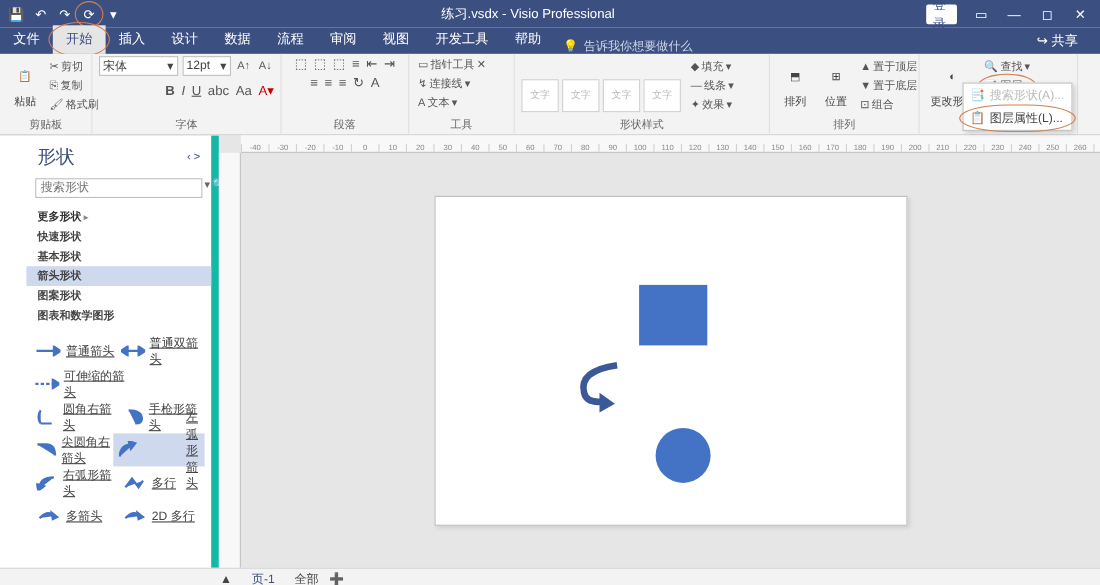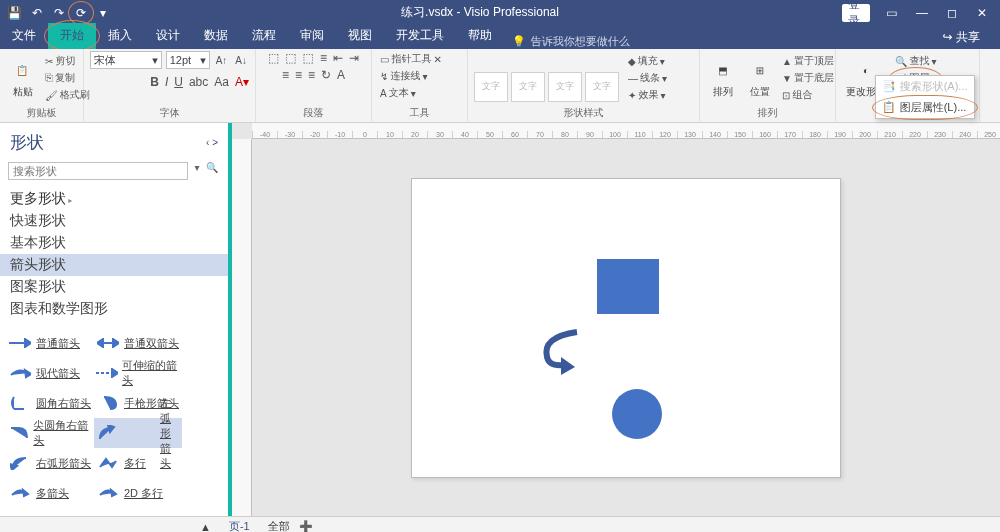--- a/index.html
+++ b/index.html
@@ -6,21 +6,21 @@
     body { width:1000px; height:532px; background:#e6e6e6; overflow:hidden; font-size:11px; color:#444; }
     .titlebar { height:25px; background:#3b4f81; display:flex; align-items:center; color:#fff; }
     .qat { display:flex; align-items:center; gap:4px; padding:0 6px; }
     .qat span { width:18px; height:18px; display:flex; align-items:center; justify-content:center; font-size:12px; }
     .titlebar .title { flex:1; text-align:center; font-size:12px; }
     .winbtns { display:flex; gap:2px; padding-right:4px; align-items:center; }
     .winbtns span { width:28px; height:18px; display:flex; align-items:center; justify-content:center; font-size:12px; }
     .login-btn { background:#fff; color:#3b4f81; padding:1px 6px; font-size:11px; border-radius:2px; margin-right:6px; }
     .ribbon-tabs { height:24px; background:#3b4f81; display:flex; align-items:flex-end; color:#fff; font-size:12px; position:relative; }
     .ribbon-tabs .tab { padding:4px 12px 5px; cursor:pointer; }
-    .ribbon-tabs .tab.active { background:#14b8a6; color:#3b4f81; }
+    .ribbon-tabs .tab.active { background:#e5e5e5; color:#3b4f81; }
     .tellme { display:flex; align-items:center; gap:5px; color:#cfd6e6; margin-left:8px; font-size:11px; }
     .share { position:absolute; right:20px; color:#fff; font-size:12px; top:4px; }
     .circled { position:relative; }
     .circled::after { content:""; position:absolute; border:1px solid #d08050; border-radius:50%; left:-4px; right:-4px; top:-3px; bottom:-3px; pointer-events:none; }
     .ribbon { height:74px; background:#f3f3f3; border-bottom:1px solid #d0d0d0; display:flex; position:relative; }
     .group { border-right:1px solid #e0e0e0; display:flex; flex-direction:column; padding:2px 6px 0; }
     .group-body { flex:1; display:flex; align-items:center; gap:3px; }
     .group-label { text-align:center; font-size:10px; color:#666; padding:1px 0 2px; }
     .btn-lg { display:flex; flex-direction:column; align-items:center; gap:2px; padding:2px 4px; font-size:10px; }
     .btn-lg .ico { width:26px; height:26px; display:flex; align-items:center; justify-content:center; }
@@ -30,27 +30,27 @@
     .fontrow { display:flex; gap:4px; align-items:center; }
     .icorow { display:flex; gap:6px; align-items:center; font-size:12px; color:#555; margin-top:4px; }
     .style-gal { display:flex; gap:3px;margin-top:17px; }
     .style-item { width:34px; height:30px; border:1px solid #d0d0d0; background:#fff; display:flex; align-items:center; justify-content:center; font-size:9px; color:#bbb; }
     .dropdown-pop { position:absolute; right:4px; top:26px; background:#fff; border:1px solid #c0c0c0; box-shadow:2px 2px 5px rgba(0,0,0,0.2); width:100px; z-index:10; }
     .dropdown-pop div { padding:3px 6px; font-size:11px; display:flex; align-items:center; gap:4px; }
     .dropdown-pop .dis { color:#bbb; }
     .dropdown-pop .circled-row { position:relative; }
     .dropdown-pop .circled-row::after { content:""; position:absolute; border:1px solid #d08050; border-radius:50%/60%; left:-4px; right:-4px; top:-2px; bottom:-2px; }
     .workspace { display:flex; height:393px; }
-    .shapes-pane { width:232px; background:#fff; border-right:4px solid #14b8a6; display:flex; flex-direction:column; }
+    .shapes-pane { width:199px; background:#fff; border-right:7px solid #14b8a6; display:flex; flex-direction:column;padding-left:24px; }
     .shapes-title { font-size:17px; color:#3b4f81; padding:8px 10px 4px; display:flex; align-items:center; justify-content:space-between; }
     .search-row { padding:4px 8px; display:flex; gap:2px; }
     .search-row input { flex:1; border:1px solid #c0c0c0; height:18px; font-size:11px; padding:0 4px; }
     .search-row span { width:14px; text-align:center; color:#666; font-size:10px; }
     .cat-list { padding:4px 0; }
-    .cat-list div { padding:2px 10px; font-size:14px; cursor:pointer; }
+    .cat-list div { padding:2px 10px; font-size:10px; cursor:pointer;font-weight:bold; }
     .cat-list .sel { background:#cfd9ee; }
     .cat-list .bold { color:#333; }
     .cat-list .more::after { content:" ▸"; color:#888; font-size:8px; }
     .shape-grid { flex:1; overflow:auto; padding:4px 6px; }
     .shape-row { display:flex;text-decoration:underline; }
     .shape-cell { width:88px; height:30px; display:flex; align-items:center; gap:4px; font-size:11px; padding:2px; }
     .shape-cell.sel { background:#cfd9ee;gap:44px; }
     .shape-ico { width:24px; height:16px; display:flex; align-items:center; justify-content:center; color:#4472c4; }
     .arr-svg { stroke:#4472c4; fill:#4472c4; stroke-width:2; }
     .ruler-area { flex:1; position:relative; background:#e6e6e6; }
@@ -261,29 +261,20 @@
               <svg width="22" height="10">
                 <line class="arr-svg" x1="4" y1="5" x2="18" y2="5"></line>
                 <polygon class="arr-svg" points="0,5 6,1 6,9"></polygon>
                 <polygon class="arr-svg" points="22,5 16,1 16,9"></polygon>
               </svg>
             </div>
             <span>普通双箭头</span>
           </div>
       </div>
       <div class="shape-row">
-        <div class="shape-cell">
-            <div class="shape-ico">
-              <svg width="22" height="12">
-                <path class="arr-svg" fill="none" d="M2,8 Q10,0 20,6"></path>
-                <polygon class="arr-svg" points="22,7 16,3 17,10"></polygon>
-              </svg>
-            </div>
-            <span>现代箭头</span>
-          </div>
         <div class="shape-cell">
             <div class="shape-ico">
               <svg width="22" height="10">
                 <line class="arr-svg" stroke-dasharray="3,2" x1="0" y1="5" x2="18" y2="5"></line>
                 <polygon class="arr-svg" points="22,5 16,1 16,9"></polygon>
               </svg>
             </div>
             <span>可伸缩的箭头</span>
           </div>
       </div>

